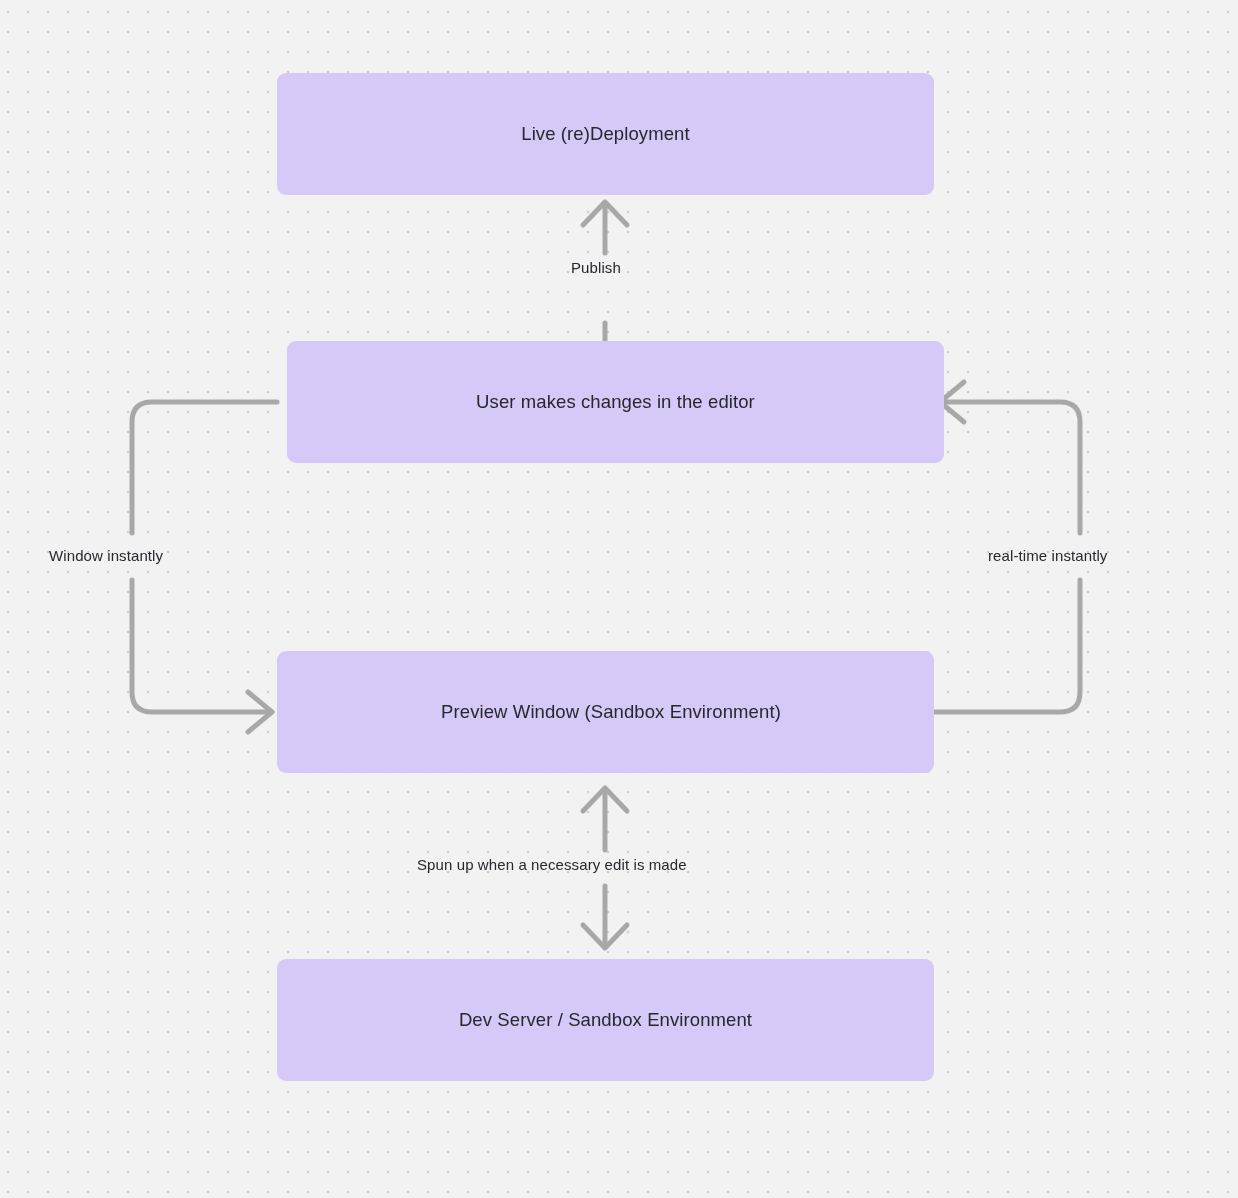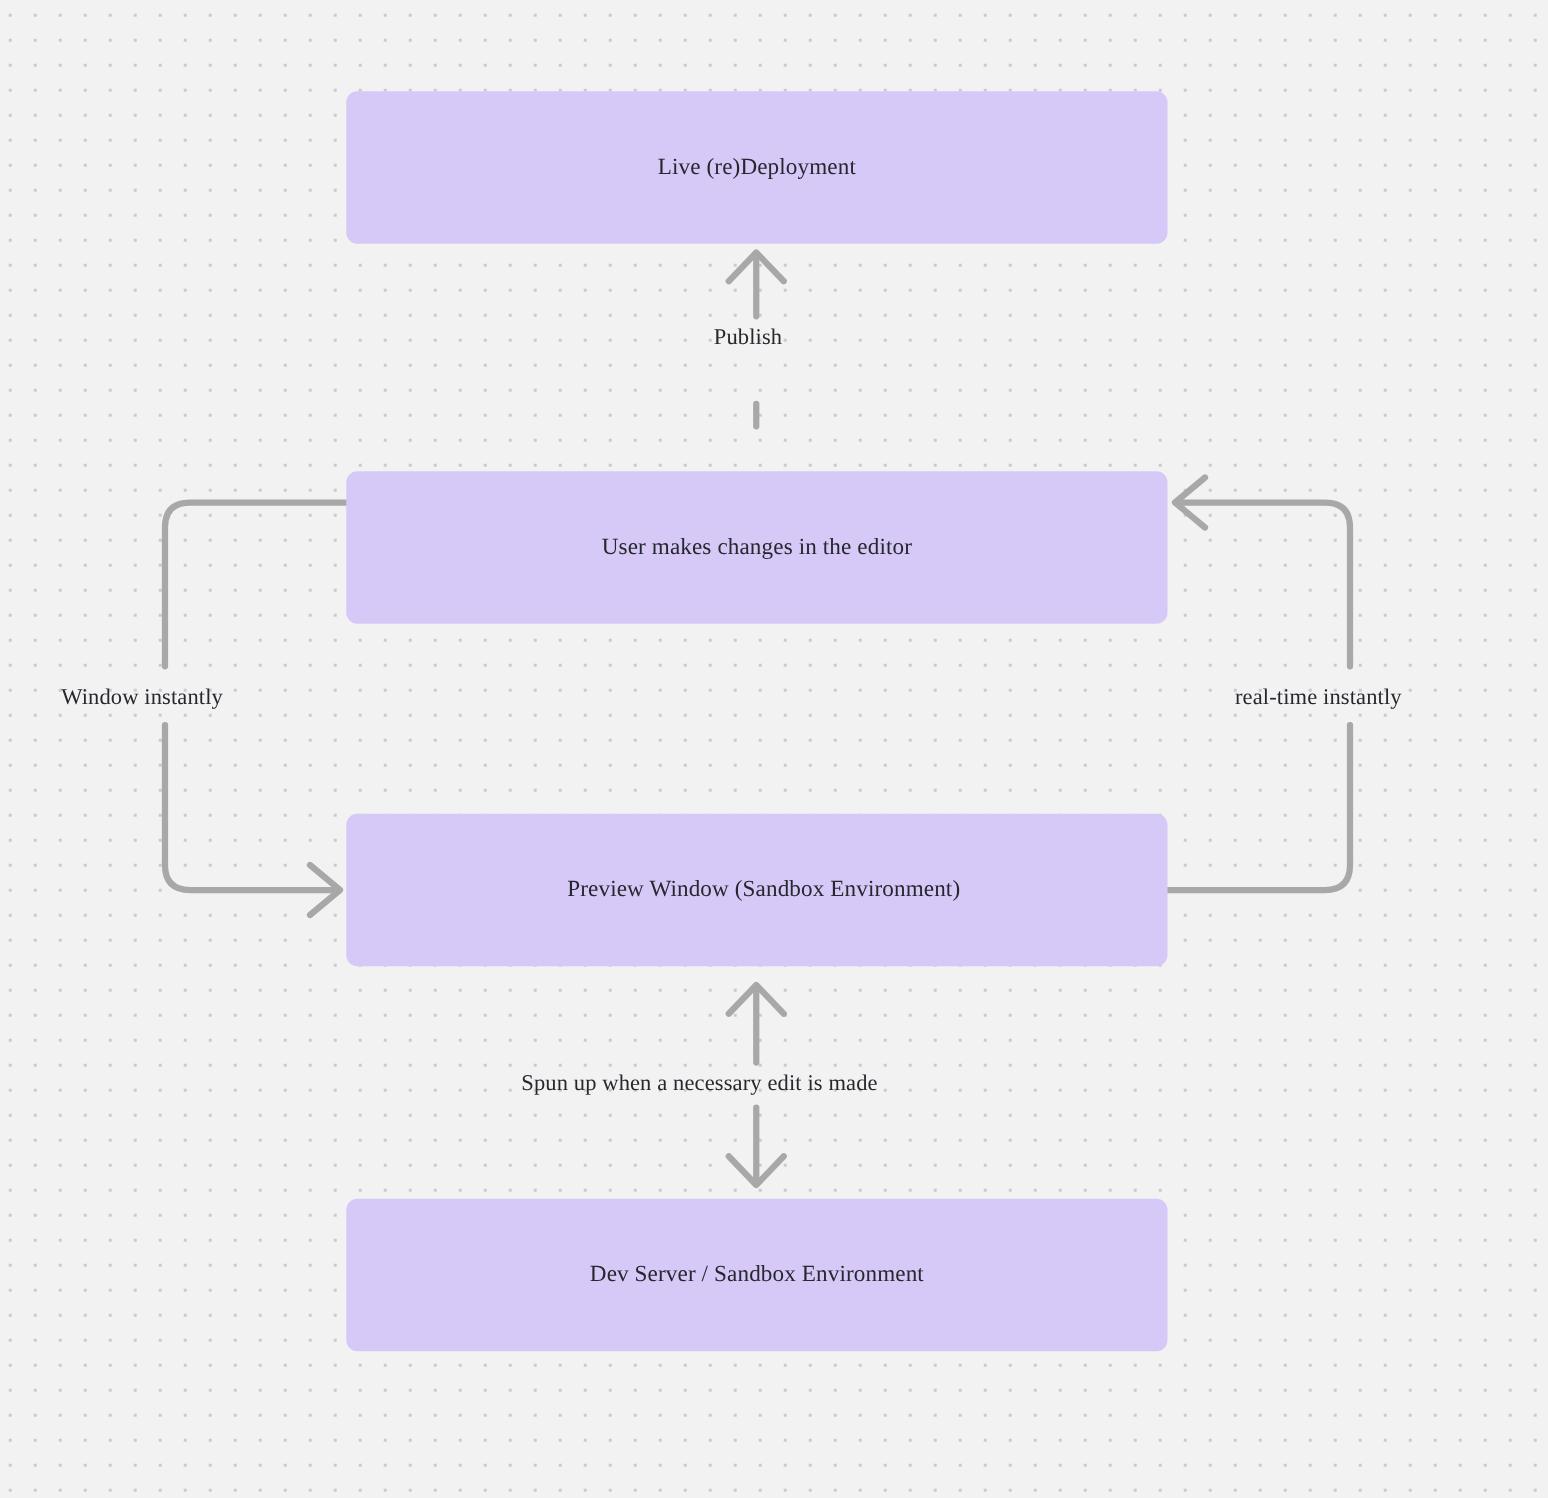--- a/index.html
+++ b/index.html
@@ -15,21 +15,20 @@
   }
 
   #canvas {
     position: relative;
     width: 1238px;
     height: 1198px;
     background-color: #f2f2f2;
     background-image: radial-gradient(circle at 1px 1px, #cbcbcb 1.4px, transparent 1.6px);
     background-size: 20px 20px;
     background-position: 7px 11px;
-    font-family: Liberation Serif, serif;
   }
 
   .edges-layer {
     position: absolute;
     inset: 0;
     width: 1238px;
     height: 1198px;
     pointer-events: none;
   }
 
@@ -46,27 +45,27 @@
   .node-label {
     font-size: 18.5px;
     color: #27272e;
     letter-spacing: 0.1px;
     text-align: center;
     line-height: 1.3;
     white-space: nowrap;
   }
 
   #node-live       { left: 277px; top: 73px;  width: 657px; height: 122px; }
-  #node-user       { left: 277px; top: 341px; width: 657px; height: 122px; margin-top: 36px; }
+  #node-user       { left: 287px; top: 341px; width: 657px; height: 122px; }
   #node-preview    { left: 277px; top: 651px; width: 657px; height: 122px; padding-left: 11px; }
   #node-devserver  { left: 277px; top: 959px; width: 657px; height: 122px; }
 
   .edge-label {
     position: absolute;
-    font-size: 18px;
+    font-size: 15px;
     color: #27272e;
     letter-spacing: 0.1px;
     white-space: nowrap;
     background: transparent;
   }
 
   #label-publish        { left: 571px;  top: 259px; }
   #label-updates        { left: 49px;   top: 547px; }
   #label-realtime       { left: 988px;  top: 547px; }
   #label-spun-up        { left: 417px;  top: 856px; }

